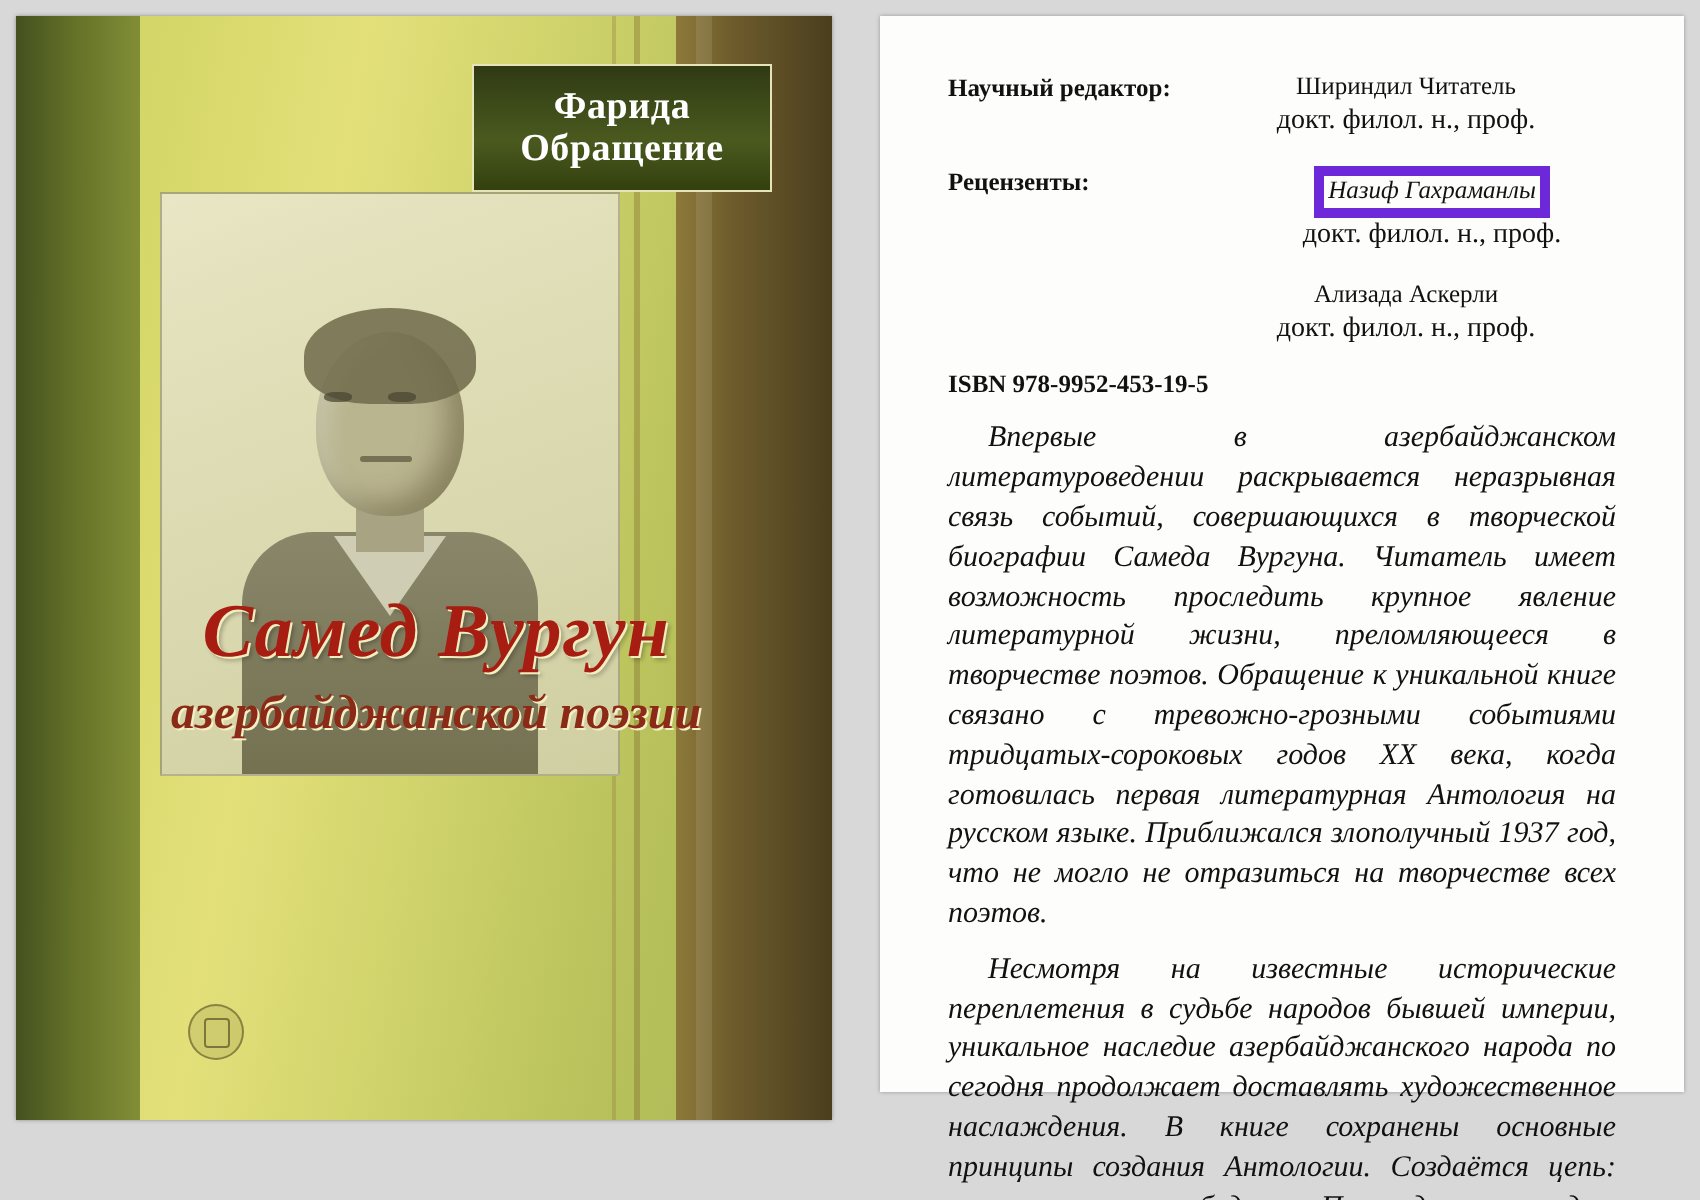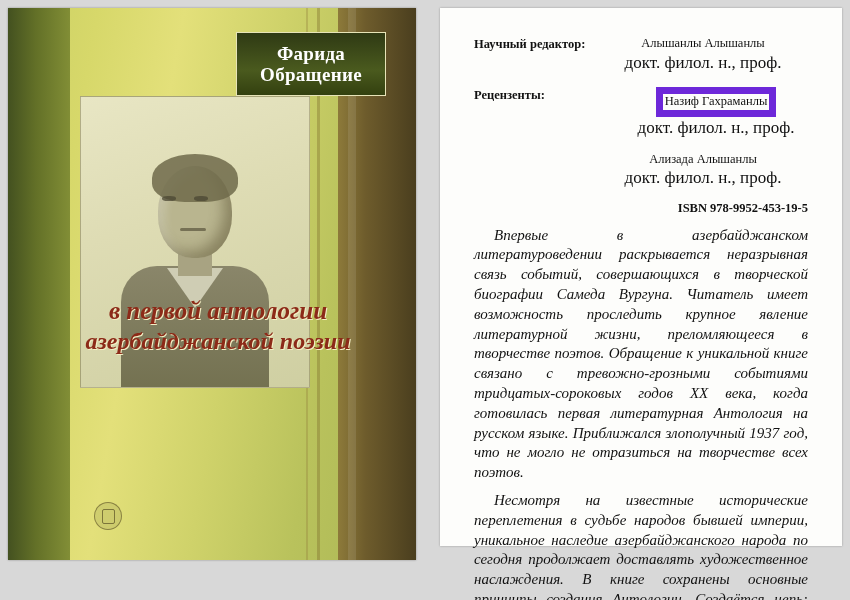--- a/index.html
+++ b/index.html
@@ -285,43 +285,44 @@
     font-size: 12.5px;
     padding-top: 1px;
   }
   .credit-value {
     flex: 1;
     text-align: center;
     font-size: 12.5px;
     line-height: 1.25;
   }
   .credit-value .name { display: block; }
-  .credit-value .deg { display: block; font-size: 17px; text-align: center; }
+  .credit-value .deg { display: block; font-size: 14px; text-align: center; }
   .boxed-name {
     display: inline-block;
-    border: 7px solid #6d28d9;
+    border: 5px solid #6d28d9;
     padding: 0 2px;
+    font-style: italic;
   }
   .credit-row.second {
     margin-top: 14px;
     margin-bottom: 14px;
     gap: 26px;
   }
   .credit-row.third .credit-label { visibility: hidden; }
 
   .book-line {
     font-size: 12.5px;
     text-align: justify;
     line-height: 1.3;
     margin-top: 16px;
     text-indent: 12px;
   }
   .book-line b { font-weight: bold; }
   .isbn {
-    text-align: right;
+    text-align: left;
     font-weight: bold;
     font-size: 12.5px;
     margin: 10px 0 10px 0;
   }
   .annot {
     font-style: italic;
     font-size: 15px;
     line-height: 1.32;
     text-align: justify;
     text-indent: 20px;
@@ -360,50 +361,50 @@
         <div class="p-neck"></div>
         <div class="p-head"></div>
         <div class="p-hair"></div>
         <div class="p-eye l"></div>
         <div class="p-eye r"></div>
         <div class="p-mouth"></div>
       </div>
     </div>
 
     <div class="cover-title">
-      <span class="t2">в первой антологии</span>
+      <span class="t1">Самед Вургун</span>
       <span class="t3">азербайджанской поэзии</span>
     </div>
 
     <div class="publisher-mark"></div>
   </div>
 
   <div class="imprint">
     <div class="imprint-inner">
 
       <div class="credit-row">
         <div class="credit-label">Научный редактор:</div>
         <div class="credit-value">
-          <span class="name">Алышанлы Алышанлы</span>
+          <span class="name">Шириндил Читатель</span>
           <span class="deg">докт. филол. н., проф.</span>
         </div>
       </div>
 
       <div class="credit-row second">
         <div class="credit-label">Рецензенты:</div>
         <div class="credit-value">
           <span class="name"><span class="boxed-name">Назиф Гахраманлы</span></span>
           <span class="deg">докт. филол. н., проф.</span>
         </div>
       </div>
 
       <div class="credit-row third">
         <div class="credit-label"></div>
         <div class="credit-value">
-          <span class="name">Ализада Алышанлы</span>
+          <span class="name">Ализада Аскерли</span>
           <span class="deg">докт. филол. н., проф.</span>
         </div>
       </div>
 
 
       <div class="isbn">ISBN 978-9952-453-19-5</div>
 
       <div class="annot">Впервые в азербайджанском литературоведении раскрывается неразрывная связь событий, совершающихся в творческой биографии Самеда Вургуна. Читатель имеет возможность проследить крупное явление литературной жизни, преломляющееся в творчестве поэтов. Обращение к уникальной книге связано с тревожно-грозными событиями тридцатых-сороковых годов XX века, когда готовилась первая литературная Антология на русском языке. Приближался злополучный 1937 год, что не могло не отразиться на творчестве всех поэтов.</div>
       <div class="annot">Несмотря на известные исторические переплетения в судьбе народов бывшей империи, уникальное наследие азербайджанского народа по сегодня продолжает доставлять художественное наслаждения. В книге сохранены основные принципы создания Антологии. Создаётся цепь: звенья в прошлое и будущее. Переводчики проводят читателя через тысячелетия истории Азербайджана. В работу включено первое научное исследование 1968 года о русских переводах поэзии Самеда Вургуна.</div>
 

